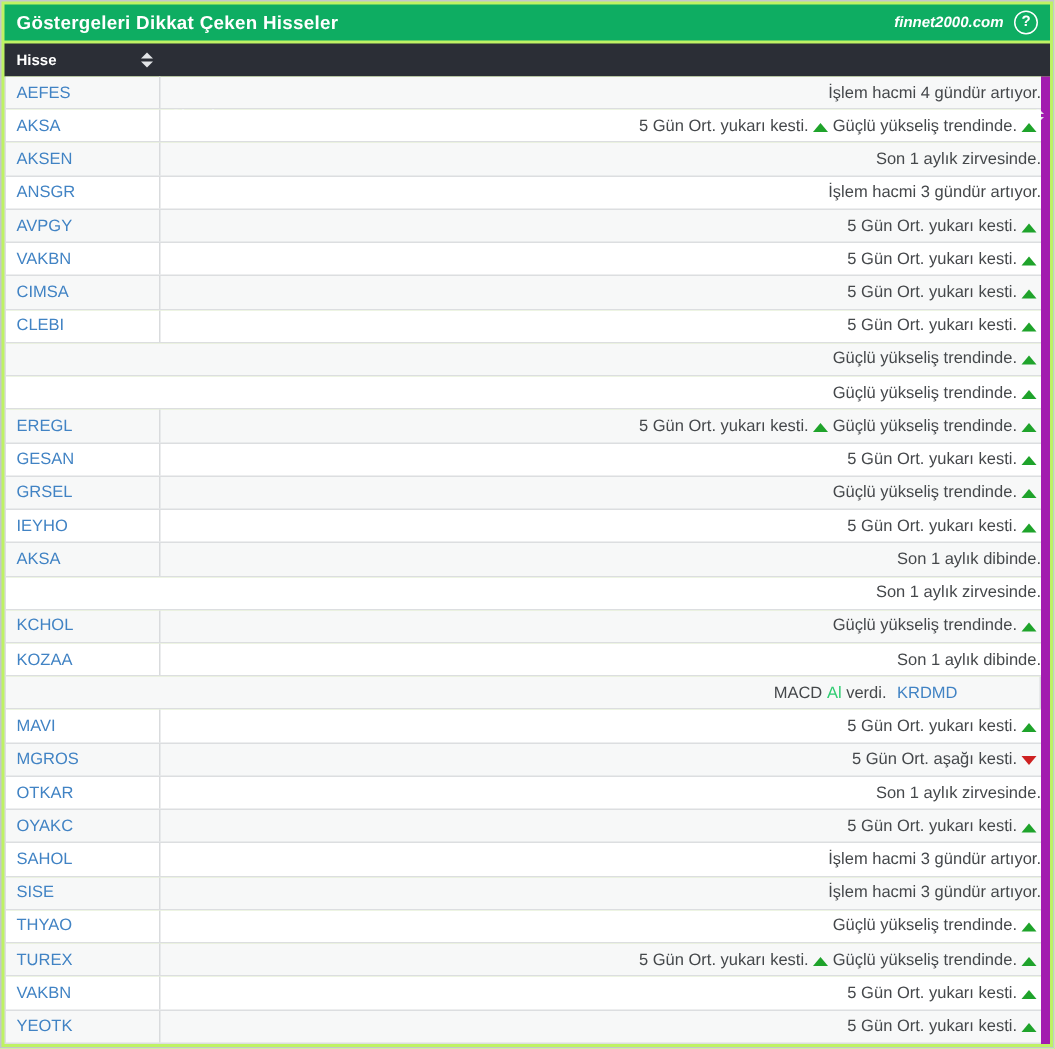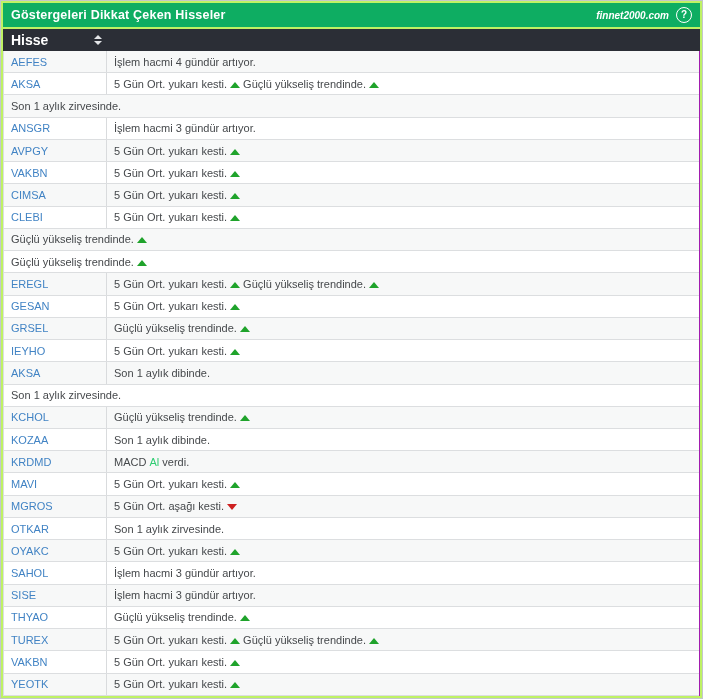--- a/index.html
+++ b/index.html
@@ -17,39 +17,39 @@
   .titlebar-right { display:flex; align-items:center; gap:7px; }
   .brand { font-size:10px; font-weight:bold; cursor:pointer;font-style:italic; }
   .help {
     width:16px; height:16px; box-sizing:border-box; border:1.5px solid #fff;
     border-radius:50%; font-size:10px; font-weight:bold; line-height:1;
     display:flex; align-items:center; justify-content:center; cursor:pointer;
   }
   
   .thead {
     margin-top:2px; height:22px; background:var(--table_header_bg,#2b2e36);
-    color:#fff; display:flex; font-size:14px; font-weight:bold;
+    color:#fff; display:flex; font-size:10px; font-weight:bold;
   }
   .th { display:flex; align-items:center; justify-content:space-between; box-sizing:border-box; cursor:pointer; }
   .th.hisse { width:104px; padding:0 5px 0 8px; }
   .th.sinyal { flex:1; padding:0 4px 0 7px;margin-top:48px; }
   .sort { display:inline-flex; flex-direction:column; align-items:center; gap:2px; }
   .s-up   { width:0; height:0; border-left:4px solid transparent; border-right:4px solid transparent; border-bottom:4px solid #e3e5e8; }
   .s-down { width:0; height:0; border-left:4px solid transparent; border-right:4px solid transparent; border-top:4px solid #e3e5e8; }
   
   .tbody {
     height:645px; display:flex; flex-direction:column;
-    border-left:1px solid #dcdee0; border-right:1px solid #a21caf; box-sizing:border-box;
+    border-left:1px solid #dcdee0; border-right:6px solid #a21caf; box-sizing:border-box;
   }
   .row { flex:1; display:flex; background:#fff; border-bottom:1px solid #dcdee0; box-sizing:border-box; }
   .row.alt { background:var(--row_alt,#f7f8f8); }
   .cell { display:flex; align-items:center; box-sizing:border-box; }
   .cell.ticker { width:103px; padding-left:7px; border-right:1px solid #d9dbdd; }
   .ticker-link { color:var(--ticker_blue,#4183c4); font-size:11px; cursor:pointer; }
-  .cell.signal { flex:1; padding-left:7px; font-size:11px; color:#45484b; white-space:pre-wrap; }
+  .cell.signal { flex:1; padding-left:7px; font-size:11px; color:#45484b; white-space:pre-wrap;justify-content:flex-end; }
   .tri { display:inline-block; width:0; height:0; margin:0 3px; position:relative; top:1px; }
   .tri.up   { border-left:5px solid transparent; border-right:5px solid transparent; border-bottom:6px solid var(--up_green,#1fa32b); }
   .tri.down { border-left:5px solid transparent; border-right:5px solid transparent; border-top:6px solid var(--down_red,#ce2121); }
   .buy { color:var(--buy_green,#2ecc71); }
 </style>
 </head>
 <body>
 
 <div class="app">
   <div class="titlebar">
@@ -84,20 +84,23 @@
         </div>
         <div class="cell signal"><span>İşlem hacmi 4 gündür artıyor.</span></div>
       </div>
       <div class="row">
         <div class="cell ticker">
           <span class="ticker-link">AKSA</span>
         </div>
         <div class="cell signal"><span>5 Gün Ort. yukarı kesti.</span><span class="tri up"></span><span>Güçlü yükseliş trendinde.</span><span class="tri up"></span></div>
       </div>
       <div class="row alt">
+        <div class="cell ticker">
+          <span class="ticker-link">AKSEN</span>
+        </div>
         <div class="cell signal"><span>Son 1 aylık zirvesinde.</span></div>
       </div>
       <div class="row">
         <div class="cell ticker">
           <span class="ticker-link">ANSGR</span>
         </div>
         <div class="cell signal"><span>İşlem hacmi 3 gündür artıyor.</span></div>
       </div>
       <div class="row alt">
         <div class="cell ticker">
@@ -168,24 +171,24 @@
         </div>
         <div class="cell signal"><span>Güçlü yükseliş trendinde.</span><span class="tri up"></span></div>
       </div>
       <div class="row">
         <div class="cell ticker">
           <span class="ticker-link">KOZAA</span>
         </div>
         <div class="cell signal"><span>Son 1 aylık dibinde.</span></div>
       </div>
       <div class="row alt">
+        <div class="cell signal"><span>MACD </span><span class="buy">Al</span><span> verdi.</span></div>
         <div class="cell ticker">
           <span class="ticker-link">KRDMD</span>
         </div>
-        <div class="cell signal"><span>MACD </span><span class="buy">Al</span><span> verdi.</span></div>
       </div>
       <div class="row">
         <div class="cell ticker">
           <span class="ticker-link">MAVI</span>
         </div>
         <div class="cell signal"><span>5 Gün Ort. yukarı kesti.</span><span class="tri up"></span></div>
       </div>
       <div class="row alt">
         <div class="cell ticker">
           <span class="ticker-link">MGROS</span>

